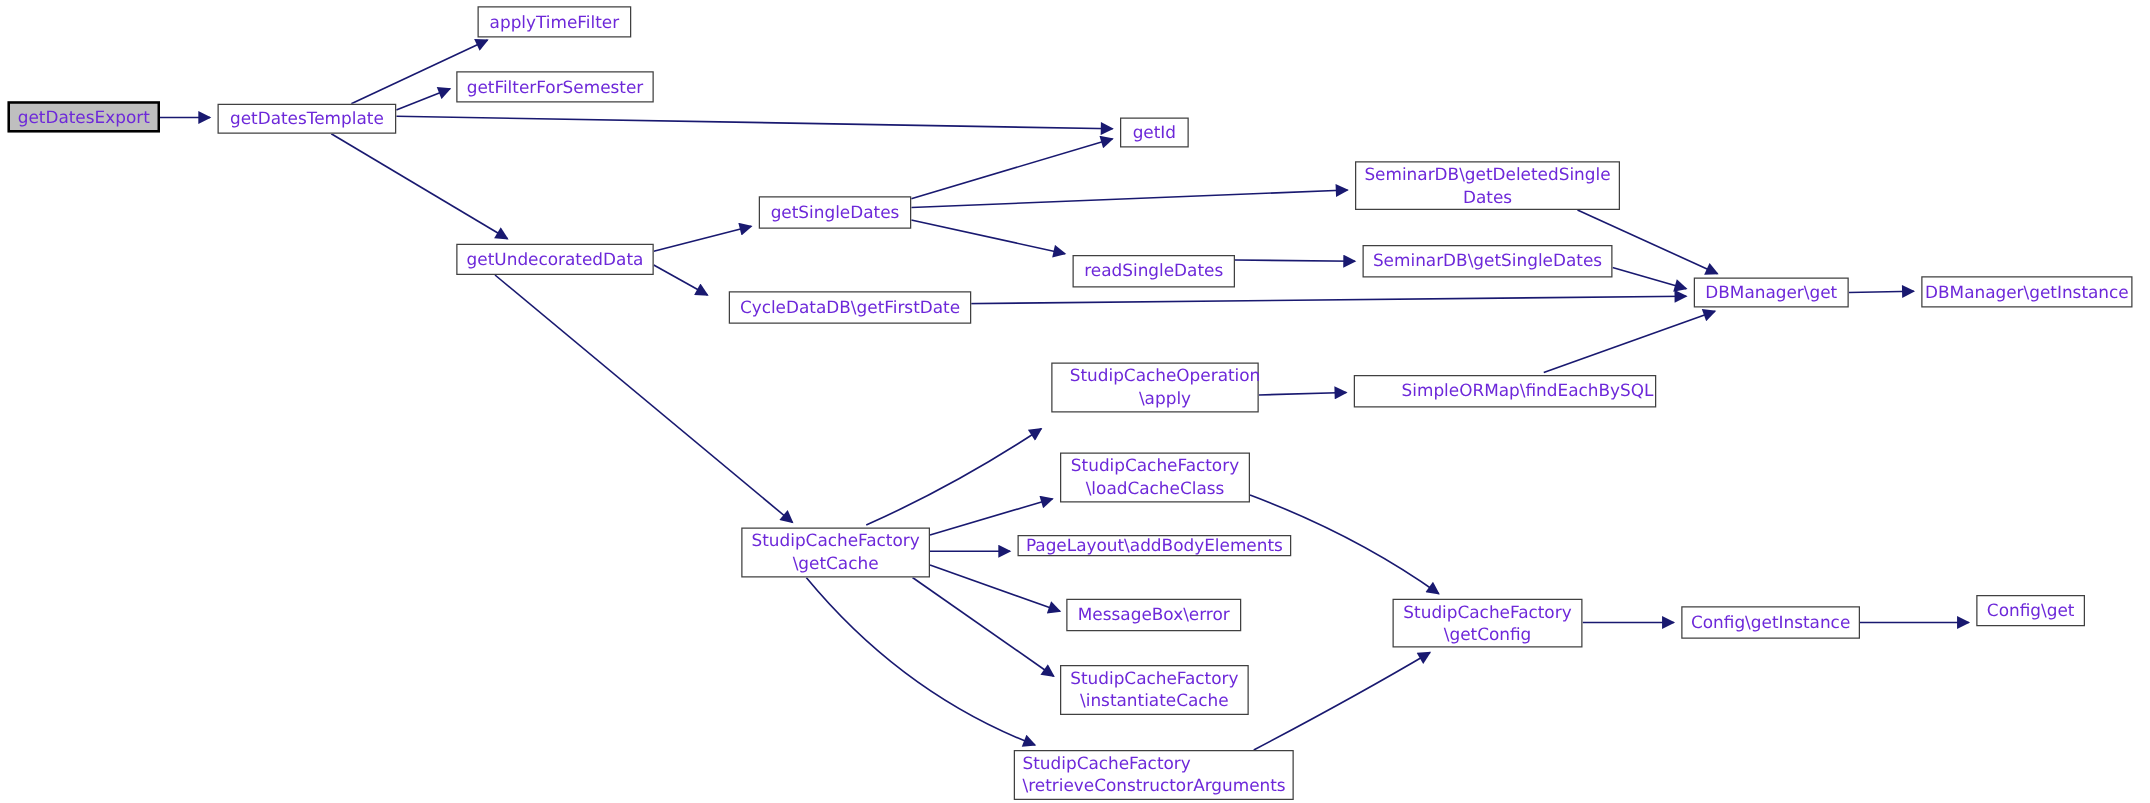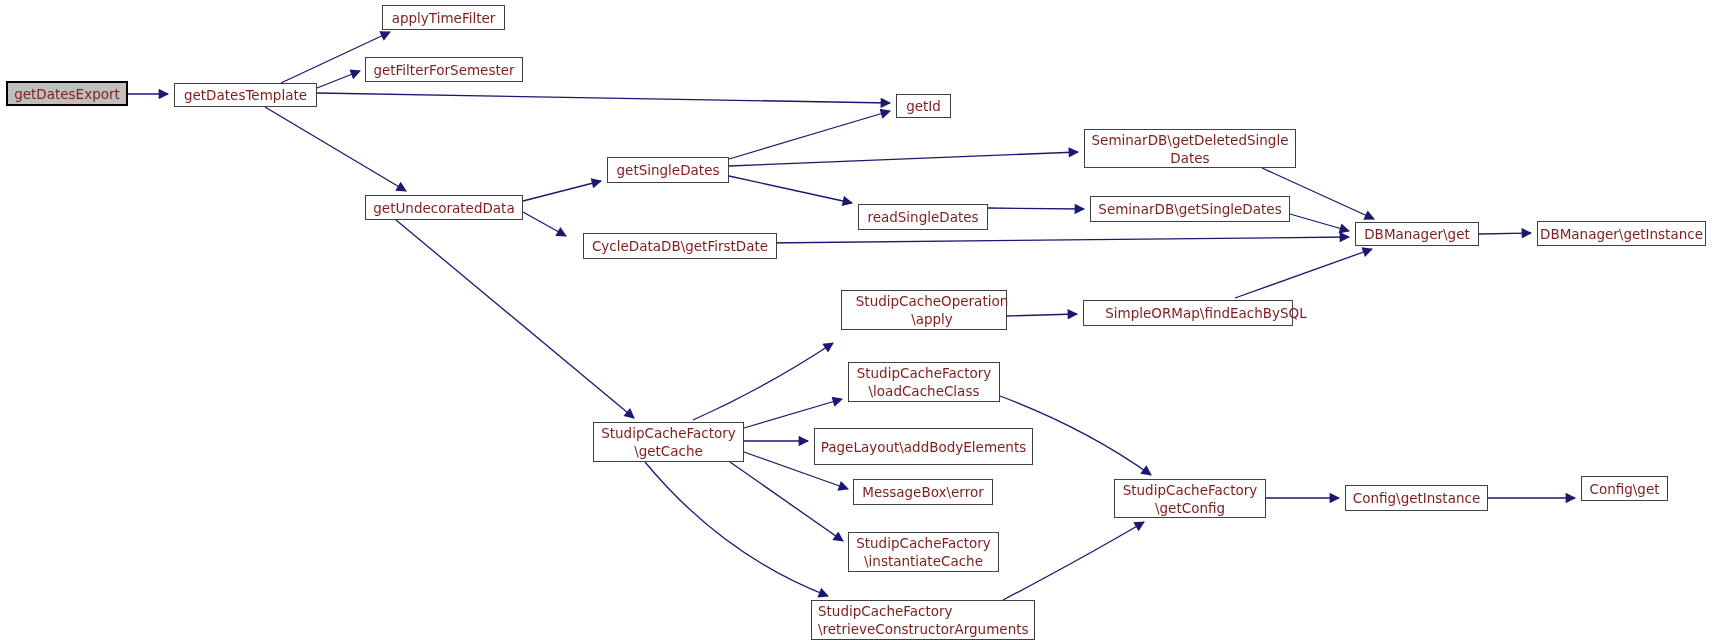--- a/index.html
+++ b/index.html
@@ -16,21 +16,21 @@
     position:absolute;
     box-sizing:border-box;
     background:#ffffff;
     border:1px solid #404040;
     display:flex;
     flex-direction:column;
     justify-content:center;
     align-items:center;
     font-size:13.5px;
     line-height:18px;
-    color:#7f1d1d;
+    color:#6d28d9;
     white-space:nowrap;
     z-index:2;
   }
   .node.root{
     background:#bfbfbf;
     border:2px solid #000000;
   }
   .node.align-left{
     align-items:flex-start;
     padding-left:6px;
@@ -114,32 +114,32 @@
       <div class="node" style="left: 1537px; top: 221px; width: 169px; height: 25px;">
         <div class="node-line">DBManager\getInstance</div>
       </div>
       <div class="node" style="left: 583px; top: 233px; width: 194px; height: 26px;">
         <div class="node-line">CycleDataDB\getFirstDate</div>
       </div>
       <div class="node" style="left: 841px; top: 290px; width: 166px; height: 40px; padding-left: 16px;">
         <div class="node-line">StudipCacheOperation</div>
         <div class="node-line">\apply</div>
       </div>
-      <div class="node" style="left: 1083px; top: 300px; width: 210px; height: 26px; padding-left: 36px;">
+      <div class="node" style="left: 1083px; top: 300px; width: 242px; height: 26px; padding-left: 36px;">
         <div class="node-line">SimpleORMap\findEachBySQL</div>
       </div>
       <div class="node" style="left: 848px; top: 362px; width: 152px; height: 40px;">
         <div class="node-line">StudipCacheFactory</div>
         <div class="node-line">\loadCacheClass</div>
       </div>
       <div class="node" style="left: 593px; top: 422px; width: 151px; height: 40px;">
         <div class="node-line">StudipCacheFactory</div>
         <div class="node-line">\getCache</div>
       </div>
-      <div class="node" style="left: 814px; top: 428px; width: 219px; height: 37px;">
+      <div class="node" style="left: 814px; top: 428px; width: 219px; height: 17px;">
         <div class="node-line">PageLayout\addBodyElements</div>
       </div>
       <div class="node" style="left: 853px; top: 479px; width: 140px; height: 26px;">
         <div class="node-line">MessageBox\error</div>
       </div>
       <div class="node" style="left: 848px; top: 532px; width: 151px; height: 40px;">
         <div class="node-line">StudipCacheFactory</div>
         <div class="node-line">\instantiateCache</div>
       </div>
       <div class="node align-left" style="left: 811px; top: 600px; width: 224px; height: 40px;">

